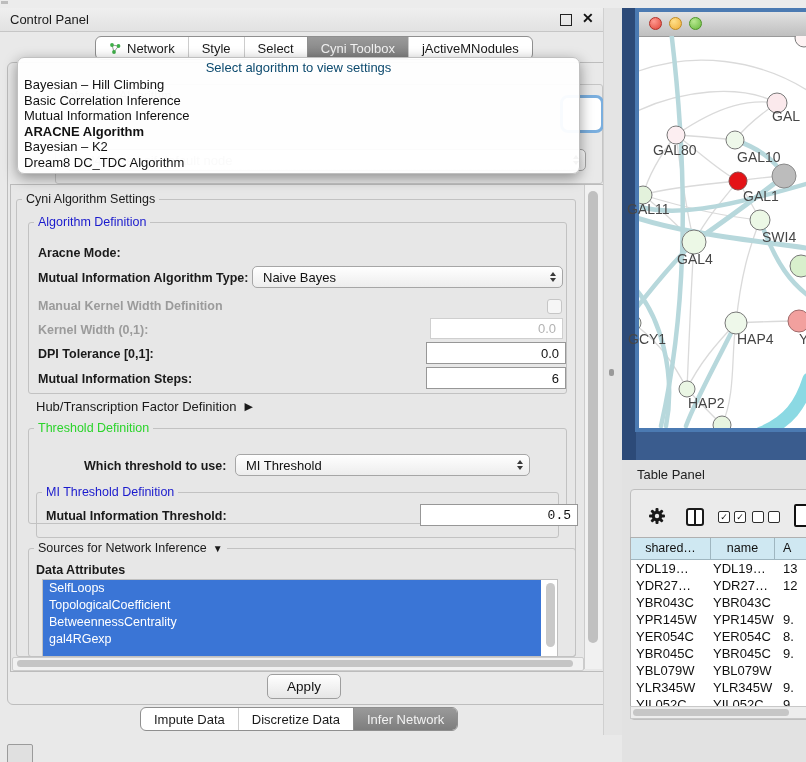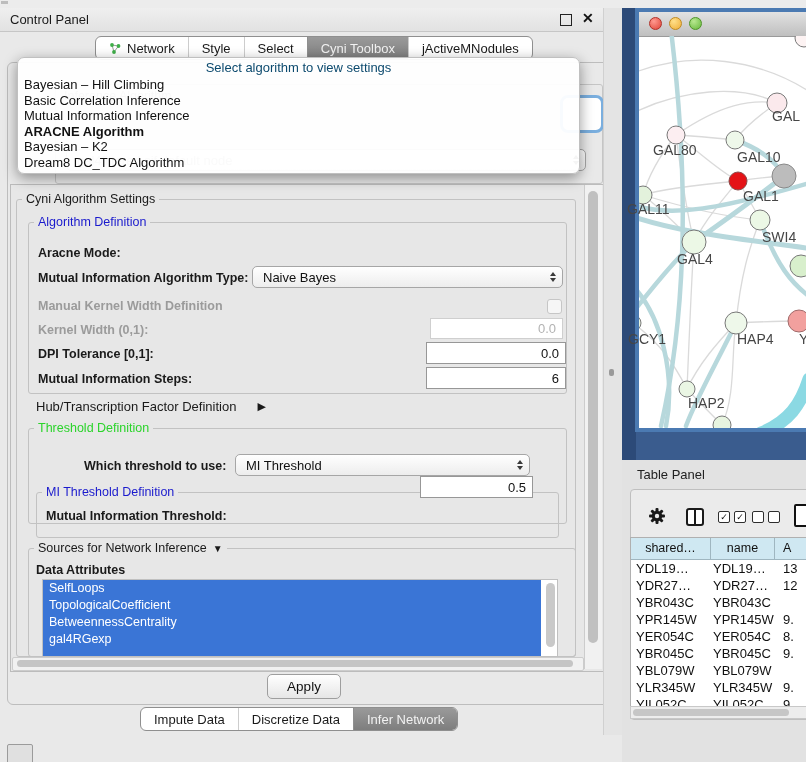--- a/index.html
+++ b/index.html
@@ -130,42 +130,42 @@
     <span class="lbl abs" style="left:38px;top:339px;">DPI Tolerance [0,1]:</span>
     <div class="field" style="left:426px;top:334px;width:140px;height:22px;">
       <span>0.0</span>
     </div>
 
     <span class="lbl abs" style="left:38px;top:364px;">Mutual Information Steps:</span>
     <div class="field" style="left:426px;top:359px;width:140px;height:22px;">
       <span>6</span>
     </div>
 
-    <div class="abs" style="left:36px;top:391px;font-size:13px;color:#1a1a1a;display:flex;align-items:center;gap:21px;">
+    <div class="abs" style="left:36px;top:391px;font-size:13px;color:#1a1a1a;display:flex;align-items:center;gap:8px;">
       <span>Hub/Transcription Factor Definition</span>
       <span style="font-size:11px;">▶</span>
     </div>
 
     <div class="group" style="left:28px;top:420px;width:537px;height:94px;"></div>
     <span class="gtitle" style="left:34px;top:413px;color:#2bd42b;">Threshold Definition</span>
 
     <span class="lbl abs" style="left:84px;top:451px;">Which threshold to use:</span>
     <div class="combo" style="left:235px;top:446px;width:295px;">
       <span>MI Threshold</span>
       <span class="stepper">
           <span class="tri-up"></span>
           <span class="tri-dn"></span>
         </span>
     </div>
 
     <div class="group" style="left:36px;top:484px;width:521px;height:44px;"></div>
     <span class="gtitle" style="left:42px;top:477px;color:#1a1acd;">MI Threshold Definition</span>
 
     <span class="lbl abs" style="left:46px;top:501px;">Mutual Information Threshold:</span>
-    <div class="field" style="left:420px;top:468px;width:113px;height:22px;">
+    <div class="field" style="left:420px;top:496px;width:158px;height:22px;font-family:Liberation Mono, monospace;">
       <span>0.5</span>
     </div>
 
     <div class="group" style="left:28px;top:540px;width:546px;height:107px;"></div>
     <div class="gtitle" style="left:34px;top:533px;color:#1a1a1a;display:flex;align-items:center;gap:6px;">
       <span>Sources for Network Inference</span>
       <span style="font-size:10px;">▼</span>
     </div>
     <span class="lbl abs" style="left:36px;top:555px;">Data Attributes</span>
 

